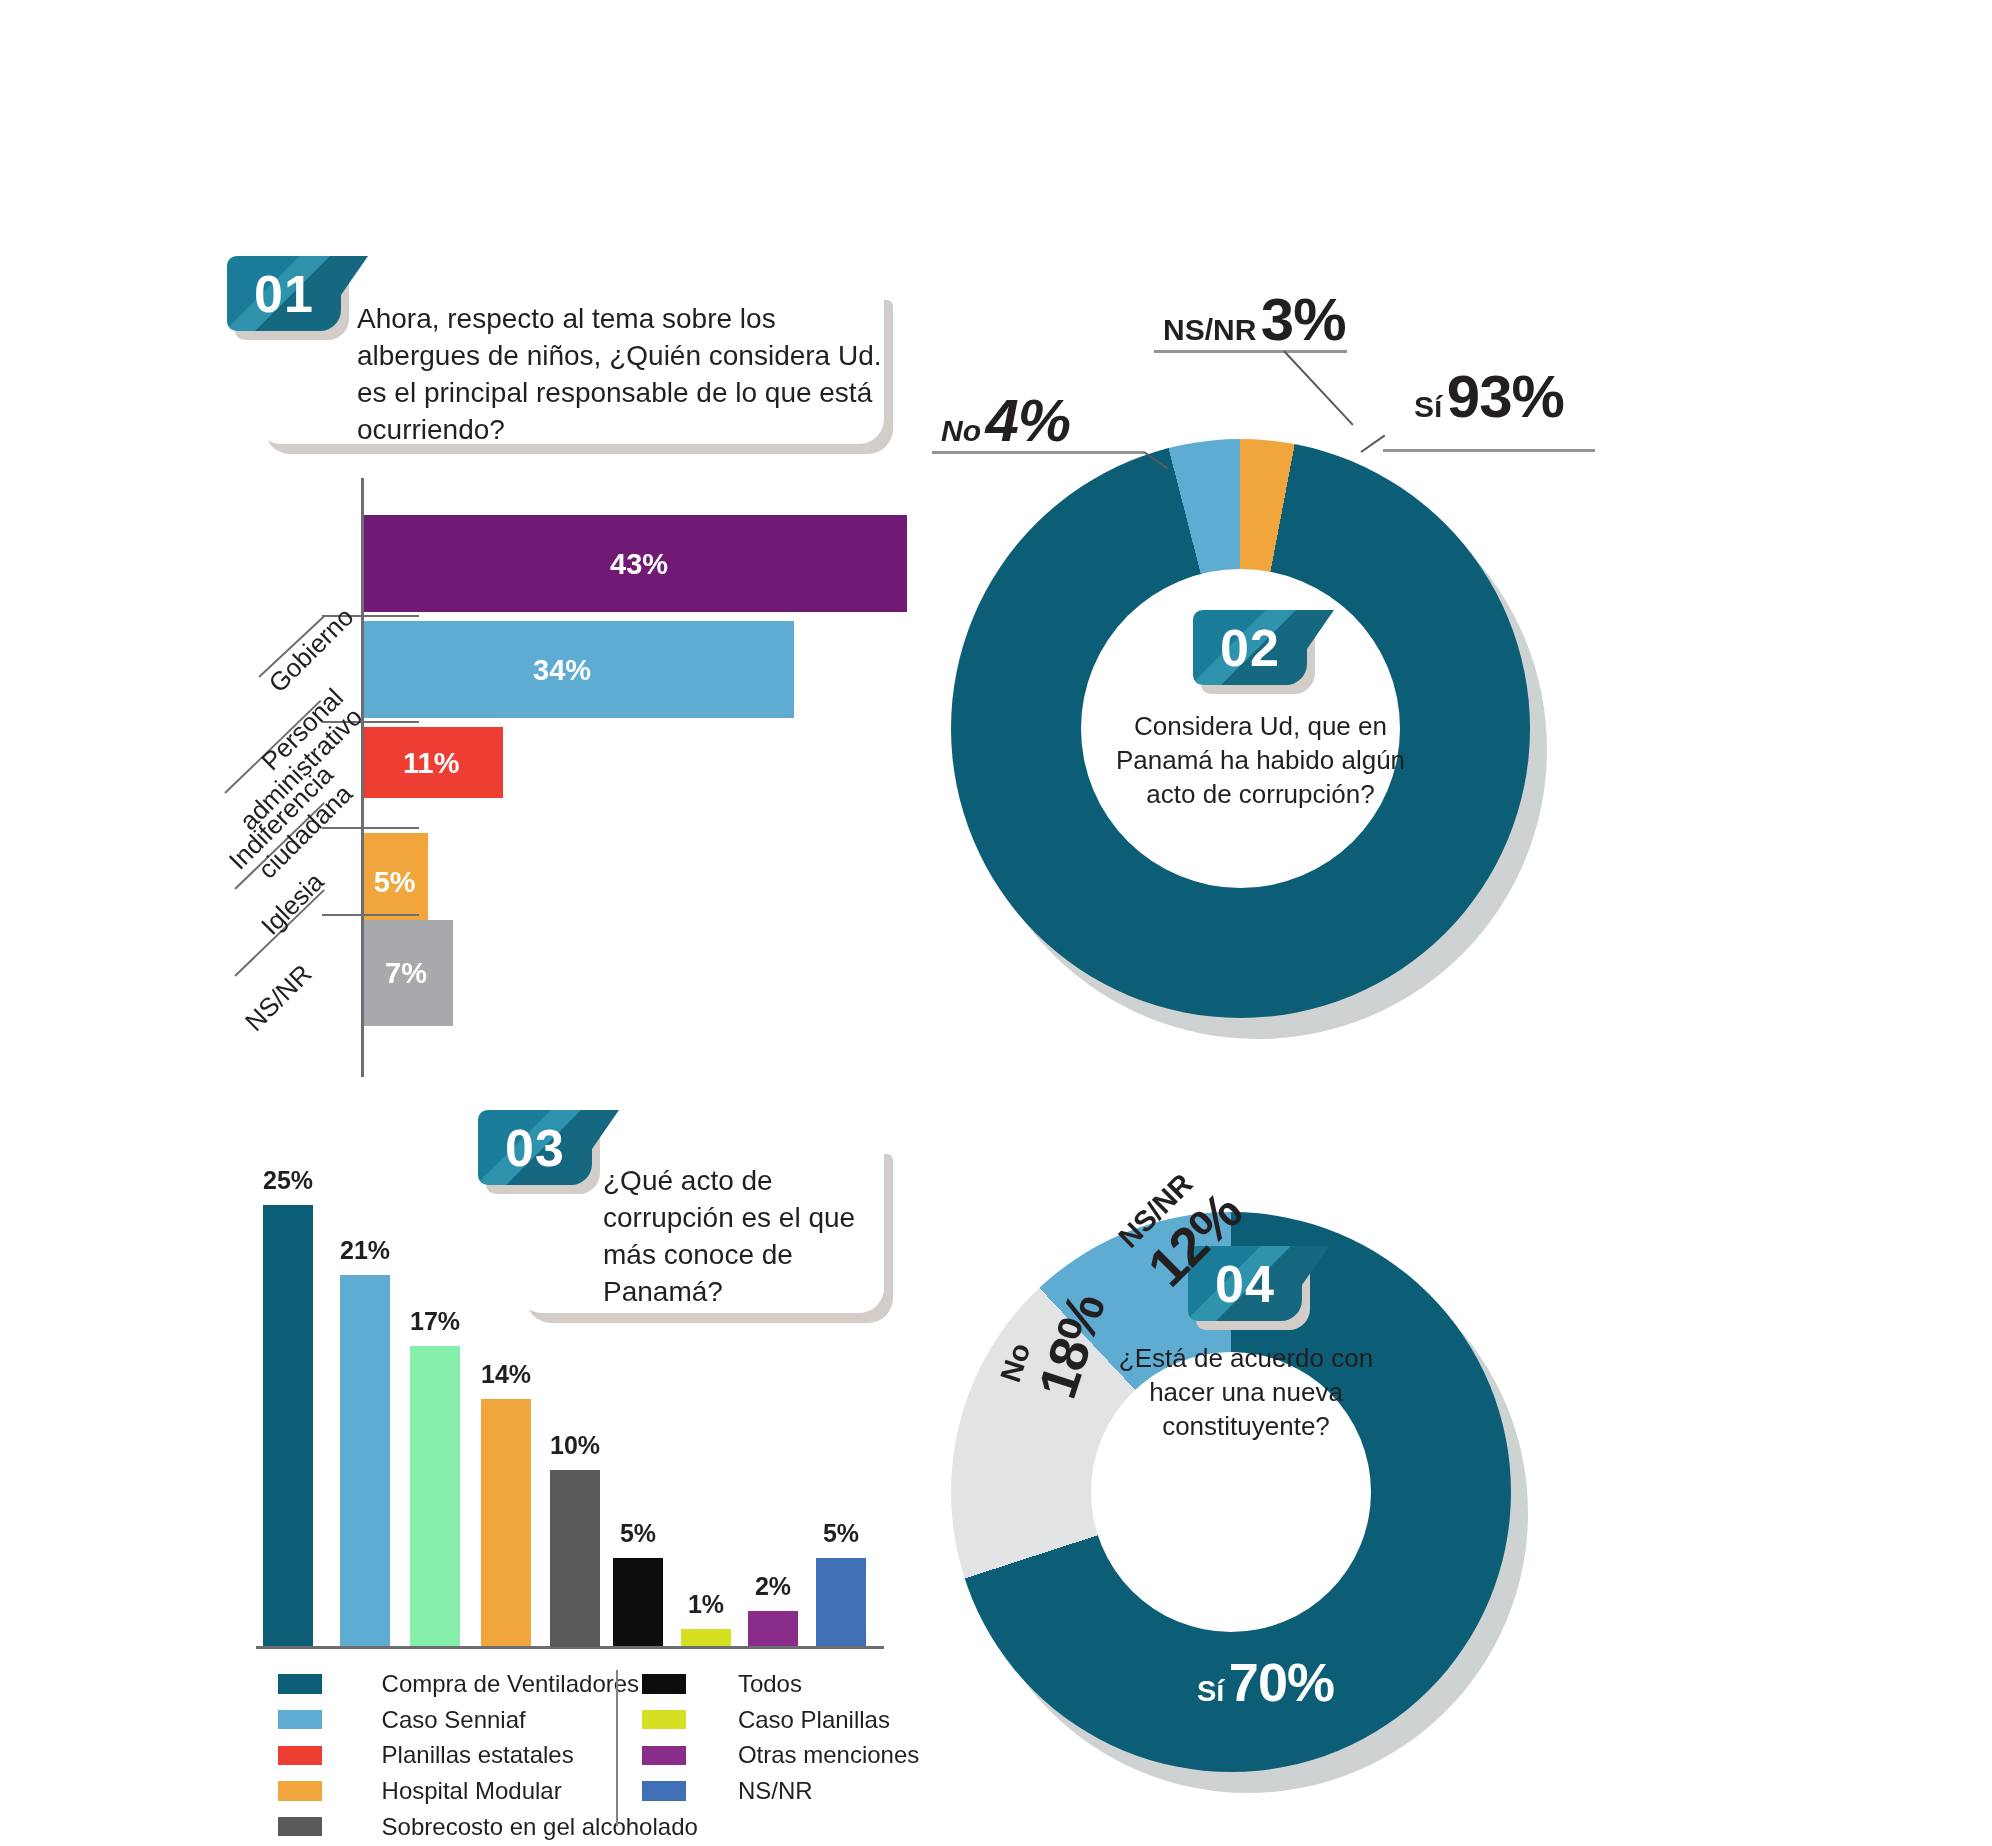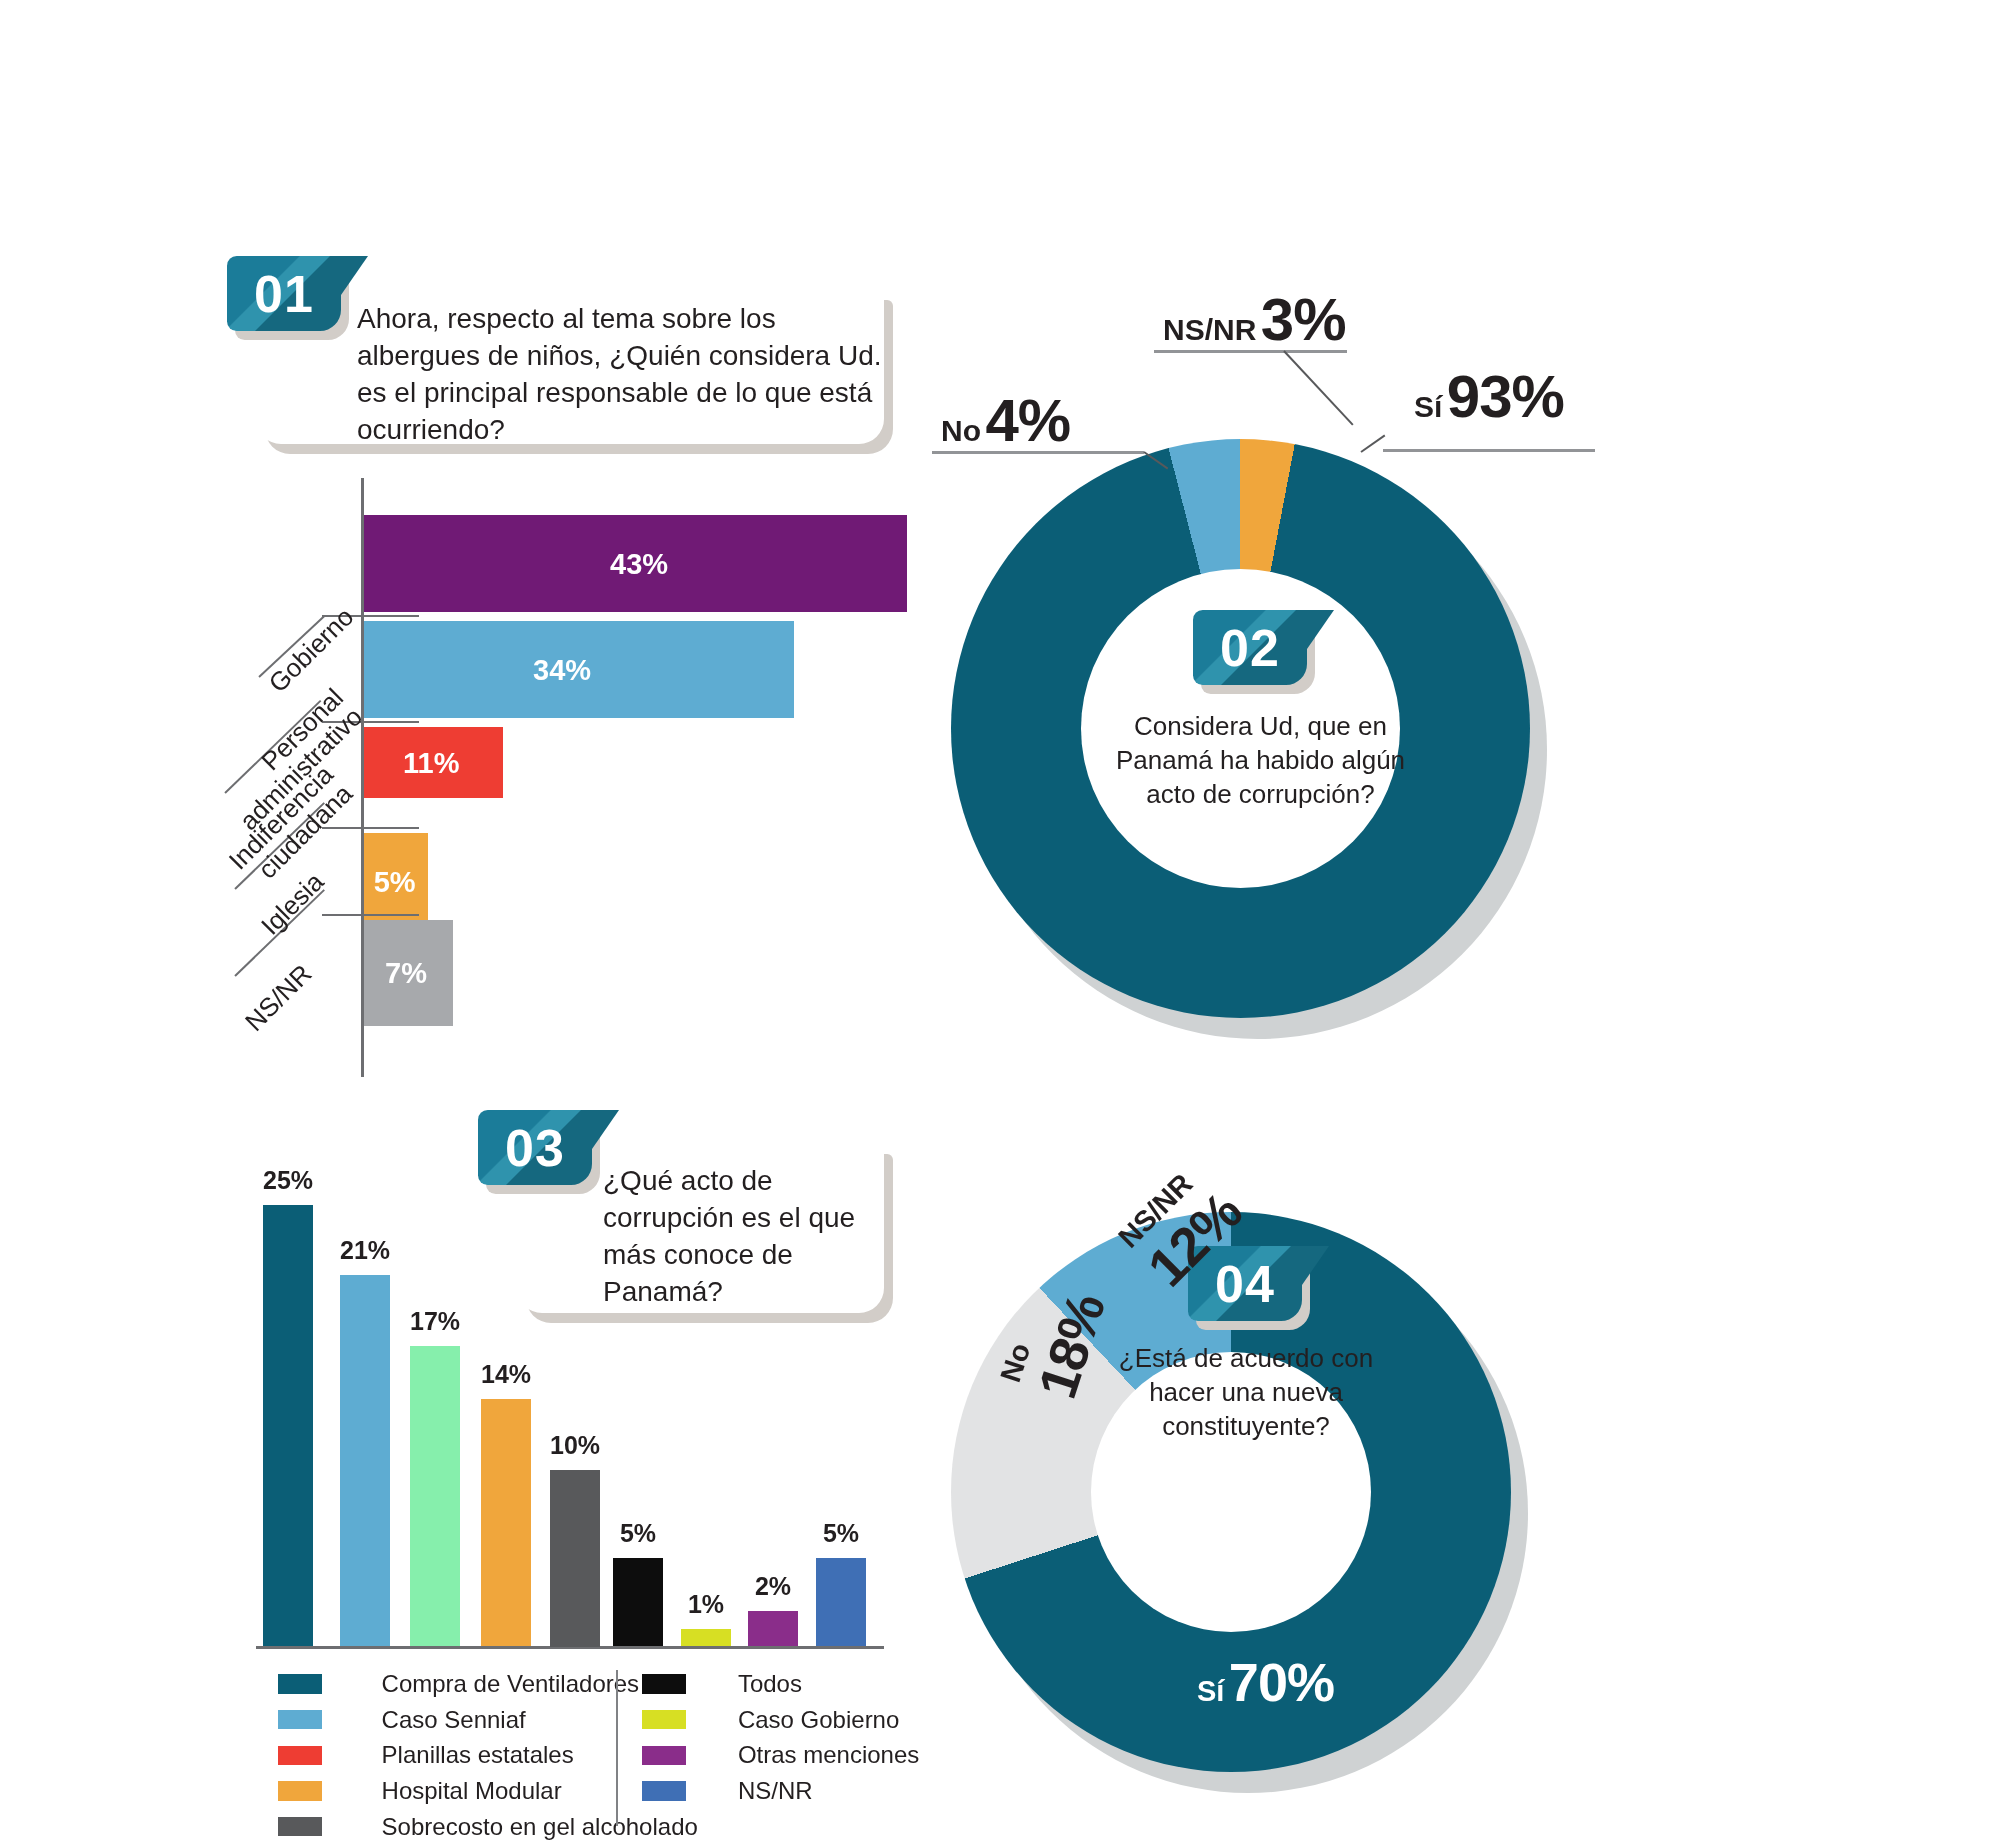--- a/index.html
+++ b/index.html
@@ -166,21 +166,21 @@
 </div>
 
 <div class="badge" style="left:1193px;top:610px;">
   <div class="shadow"></div>
   <div class="body"></div>
   <div class="tail"></div>
   <div class="num">02</div>
 </div>
 <div class="d-center-text" style="left:1101px;top:710px;width:319px;">Considera Ud, que en Panamá ha habido algún acto de corrupción?</div>
 
-<div class="abs" style="left:941px;top:386px;">
+<div class="abs" style="left:941px;top:386px;font-style:italic;">
   <span class="cl-small">No</span>
   <span class="cl-big">4%</span>
 </div>
 <div class="callout-line" style="left:932px;top:451px;width:212px;"></div>
 <div class="callout-diag" style="left:1144px;top:451px;width:29px;transform:rotate(35deg);"></div>
 
 <div class="abs" style="left:1163px;top:285px;">
   <span class="cl-small">NS/NR</span>
   <span class="cl-big">3%</span>
 </div>
@@ -262,21 +262,21 @@
 
 <div id="legend-divider" style="left:616px;top:1670px;height:156px;"></div>
 
 <div class="abs" style="left:642px;top:1670px;">
   <div class="legend-item">
     <span class="legend-swatch" style="background:#0d0d0d;margin-right:3.9px;"></span>
     <span class="legend-text">Todos</span>
   </div>
   <div class="legend-item">
     <span class="legend-swatch" style="background:#d7df23;margin-right:3.9px;"></span>
-    <span class="legend-text">Caso Gobierno</span>
+    <span class="legend-text">Caso Planillas</span>
   </div>
   <div class="legend-item">
     <span class="legend-swatch" style="background:#8a2d8a;margin-right:3.9px;"></span>
     <span class="legend-text">Otras menciones</span>
   </div>
   <div class="legend-item">
     <span class="legend-swatch" style="background:#3f6fb5;margin-right:3.9px;"></span>
     <span class="legend-text">NS/NR</span>
   </div>
 </div>

